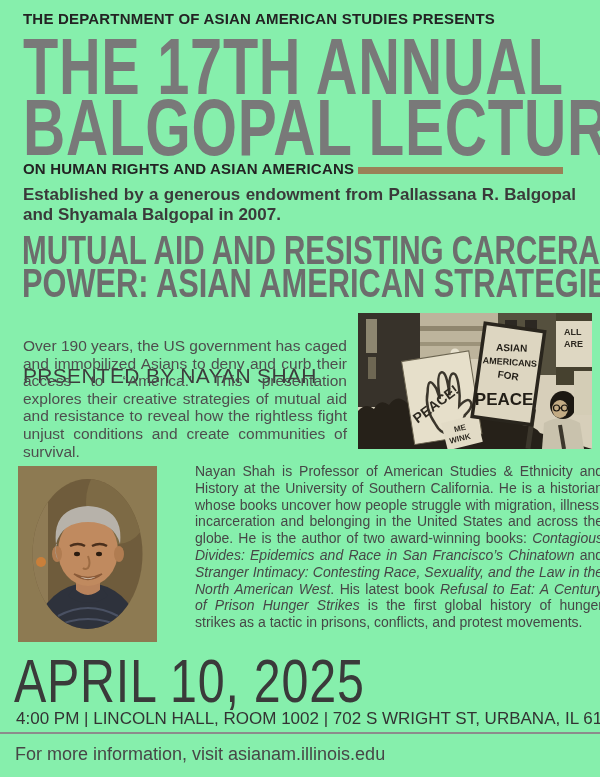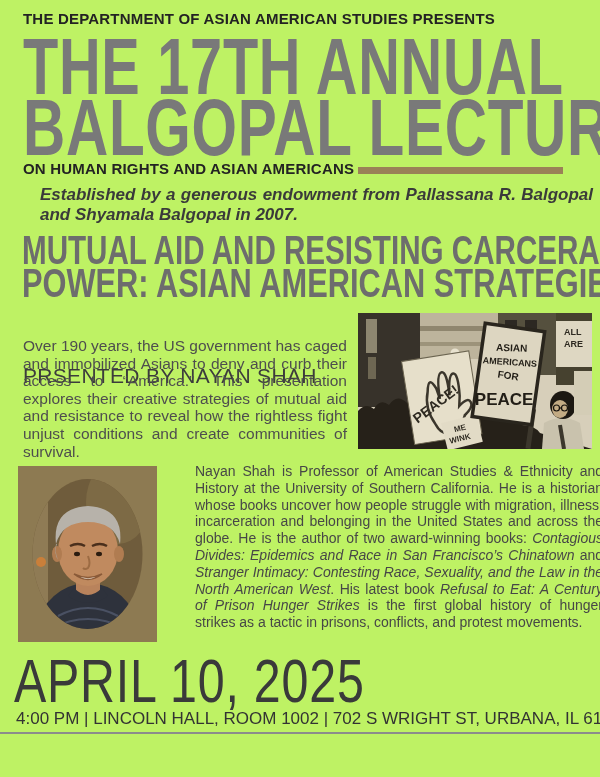--- a/index.html
+++ b/index.html
@@ -1,34 +1,34 @@
 <!DOCTYPE html>
 <html><head>
 <meta charset="utf-8">
 <style>
   * { margin:0; padding:0; box-sizing:border-box; }
   html,body { background:#ffffff; }
   .poster {
-    position:relative; width:600px; height:777px; background:#bef264;
+    position:relative; width:600px; height:777px; background:#86efac;
     font-family:"Liberation Sans", sans-serif; overflow:hidden;
   }
   .abs { position:absolute; }
 
   .kicker { top:10px; left:23px; font-size:15px; font-weight:bold; color:#232323; letter-spacing:.2px; white-space:nowrap; }
 
   .title { top:36px; left:23px; color:#797979; font-weight:bold; }
   .title .line { display:block; font-size:79px; line-height:61px; white-space:nowrap; transform-origin:0 50%; letter-spacing:1px; }
   .title .l1 { transform:scaleX(.73); }
   .title .l2 { transform:scaleX(.74); }
 
   .subtitle { top:160px; left:23px; font-size:15px; font-weight:bold; color:#232323; letter-spacing:.2px; white-space:nowrap; }
   .accent-bar { top:167px; left:358px; width:205px; height:7px; background:#9a8157; }
 
-  .endowment { top:185px; left:40px; width:553px; font-size:17px; line-height:19.5px;
-    font-weight:bold; font-style:italic; color:#3a3a3a; text-align:justify; }
+  .endowment { top:185px; left:23px; width:553px; font-size:17px; line-height:19.5px;
+    font-weight:bold; color:#3a3a3a; text-align:justify; }
 
   .talk-title { top:234px; left:22px; color:#6d6d6d; font-weight:bold; }
   .talk-title .line { display:block; font-size:40px; line-height:33px; white-space:nowrap; transform-origin:0 50%; }
   .talk-title .t1 { transform:scaleX(.74); }
   .talk-title .t2 { transform:scaleX(.77); }
 
   .presented { top:316px; left:23px; font-size:21px; font-weight:normal; color:#3c3c3c; letter-spacing:.3px; white-space:nowrap;margin-top:48px; }
 
   .abstract { top:337px; left:23px; width:324px; font-size:15.5px; line-height:17.6px; color:#4e4e4e; text-align:justify; }
 
@@ -172,14 +172,15 @@
       </g>
     </svg>
   </div>
 
   <p class="abs bio"><span>Nayan Shah is Professor of American Studies &amp; Ethnicity and History at the University of Southern California. He is a historian whose books uncover how people struggle with migration, illness, incarceration and belonging in the United States and across the globe. He is the author of two award-winning books: </span><i>Contagious Divides: Epidemics and Race in San Francisco’s Chinatown</i><span> and </span><i>Stranger Intimacy: Contesting Race, Sexuality, and the Law in the North American West</i><span>. His latest book </span><i>Refusal to Eat: A Century of Prison Hunger Strikes</i><span> is the first global history of hunger strikes as a tactic in prisons, conflicts, and protest movements.</span></p>
 
   <div class="abs date">APRIL 10, 2025</div>
   <div class="abs venue">4:00 PM | LINCOLN HALL, ROOM 1002 | 702 S WRIGHT ST, URBANA, IL 61801</div>
 
   <hr class="abs divider">
+  <div class="abs footer-text">For more information, visit asianam.illinois.edu</div>
 
 </div>
 
 </body></html>

